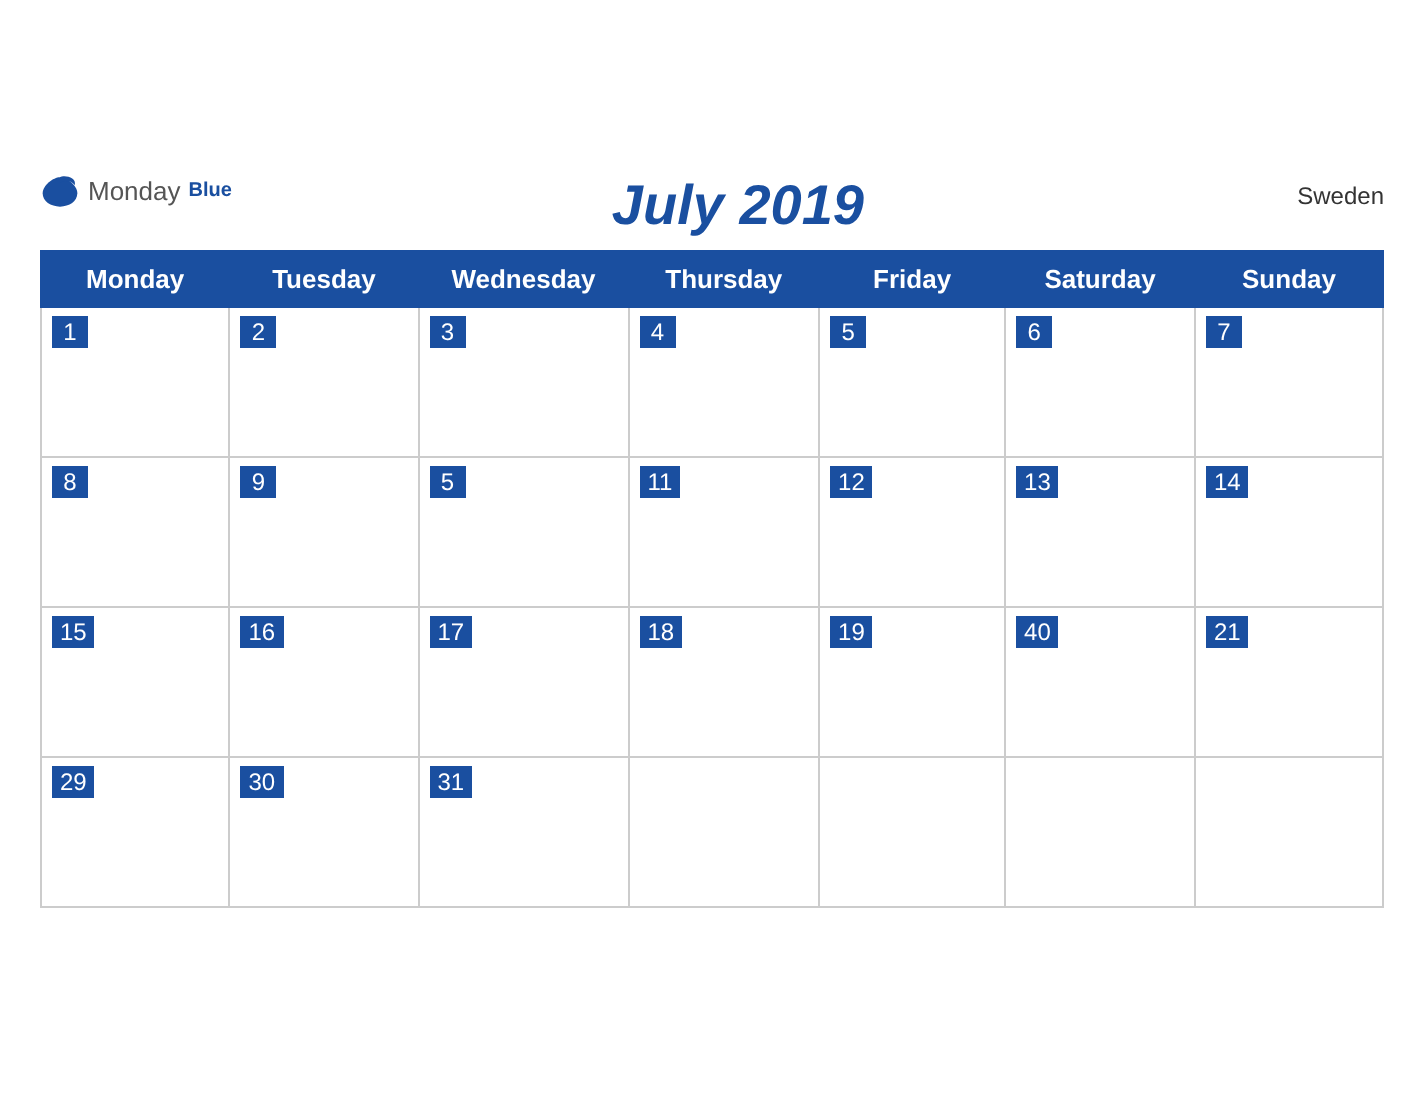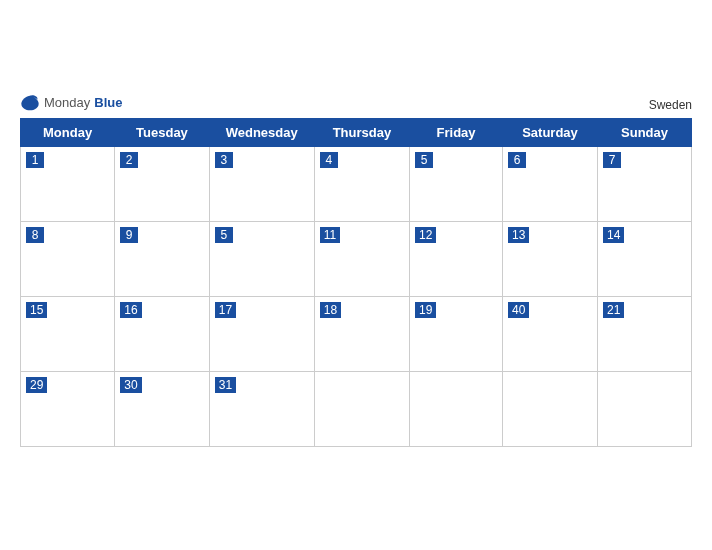--- a/index.html
+++ b/index.html
@@ -32,21 +32,21 @@
       display: flex;
       align-items: center;
       gap: 4px;
     }
     .logo-general {
       font-size: 13px;
       color: #555;
       font-weight: normal;
     }
     .logo-blue {
-      font-size: 13px;
+      font-size: 10px;
       color: #1a4fa0;
       font-weight: bold;
     }
     .logo-bird {
       width: 20px;
       height: 18px;
     }
     .title-area {
       text-align: center;
       flex: 1;
@@ -123,20 +123,23 @@
       <div class="logo-text">
         <svg class="logo-bird" viewBox="0 0 30 26" xmlns="http://www.w3.org/2000/svg">
           <path d="M15 2 C10 2 2 8 2 14 C2 20 8 24 15 24 C22 24 28 20 28 14 C28 8 20 2 15 2Z" fill="#1a4fa0"></path>
           <path d="M15 2 C18 0 28 2 26 8 C24 4 18 4 15 6 Z" fill="#1a4fa0"></path>
         </svg>
         <span class="logo-general">Monday</span>
         <span class="logo-blue">Blue</span>
       </div>
     </div>
 
+    <div class="title-area">
+      <span class="calendar-title">July 2019</span>
+    </div>
 
     <div class="country-label">Sweden</div>
   </div>
 
   <table class="calendar-grid">
     <thead>
       <tr class="day-header-row">
         <th class="day-header">Monday</th>
         <th class="day-header">Tuesday</th>
         <th class="day-header">Wednesday</th>

